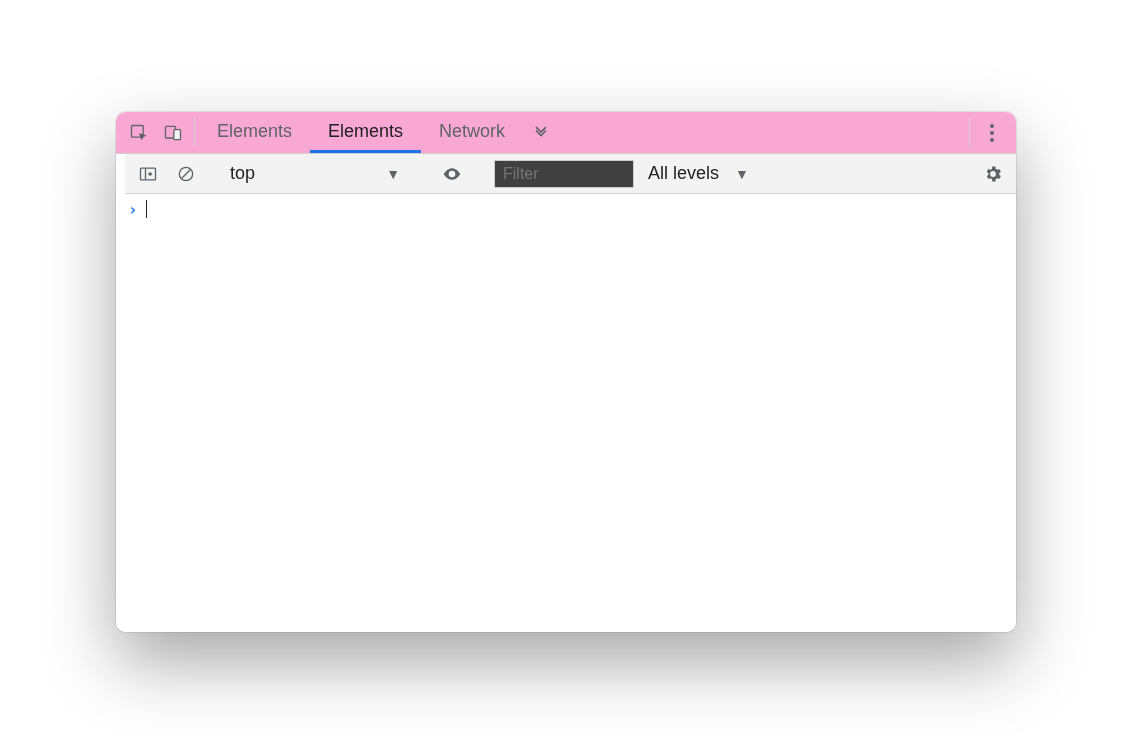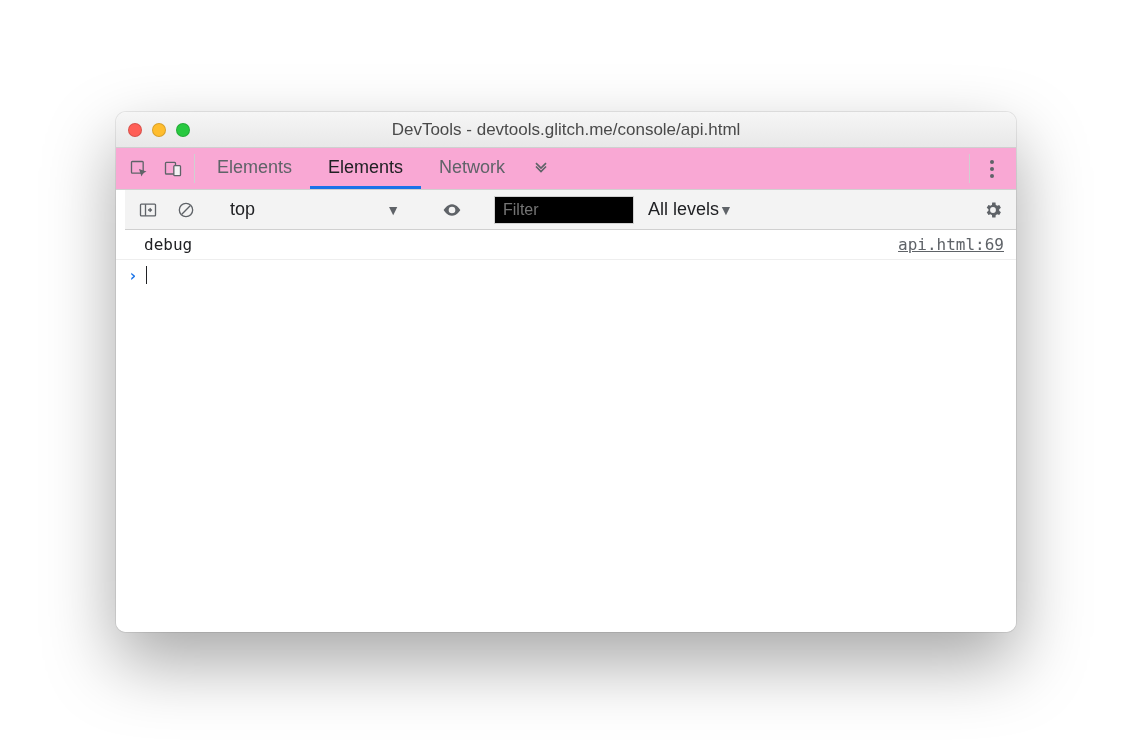--- a/index.html
+++ b/index.html
@@ -73,26 +73,26 @@
   .ctx {
     display:flex; align-items:center; gap:10px;
     padding: 0 10px; height: 30px;
     font-size: 18px; color:#202124;
     cursor: pointer;
     min-width: 190px;
   }
   .ctx .caret { margin-left:auto; color:#5f6368; font-size:14px; }
   .eye { margin: 0 8px; }
   .filter {
-    height: 28px; border: 1px solid #d0d0d0; background:#000000;
+    height: 28px; border: 1px solid #d0d0d0; background:#404040;
     padding: 0 8px; font-size: 16px; color:#9aa0a6;
     width: 140px;
   }
   .levels {
-    display:flex; align-items:center; gap:0;
+    display:flex; align-items:center; gap:16px;
     font-size: 18px; color:#202124; padding: 0 10px; cursor:pointer;
   }
   .levels .caret { color:#5f6368; font-size:14px; }
   .gear { margin-left: 6px; }
   
   .console-body { flex:1; background:#fff; overflow:auto; }
   .row {
     display:flex; align-items:center;
     height: 30px; padding: 0 12px 0 28px;
     border-bottom: 1px solid #eee;
@@ -110,28 +110,20 @@
   .prompt .cursor { width:1px; height:18px; background:#202124; }
   
   svg.icon { width:20px; height:20px; stroke:#5f6368; fill:none; stroke-width:1.6; }
   svg.icon.fill { fill:#5f6368; stroke:none; }
 </style>
 </head>
 <body>
 
 <div class="window">
 
-  <div class="titlebar">
-    <div class="traffic">
-      <div class="dot red"></div>
-      <div class="dot yellow"></div>
-      <div class="dot green"></div>
-    </div>
-    <div class="title">DevTools - devtools.glitch.me/console/api.html</div>
-  </div>
 
   <div class="tabs">
     <div class="iconbtn">
       <svg class="icon" viewBox="0 0 24 24">
           <rect x="3" y="3" width="14" height="14" rx="1"></rect>
           <path d="M12 12 L21 15 L17 17 L15 21 Z" fill="#5f6368" stroke="none"></path>
         </svg>
     </div>
     <div class="iconbtn">
       <svg class="icon" viewBox="0 0 24 24">
@@ -193,23 +185,19 @@
     </div>
     <div class="spacer"></div>
     <div class="iconbtn gear">
       <svg class="icon fill" viewBox="0 0 24 24">
           <path d="M19.4 13a7.5 7.5 0 0 0 .1-1 7.5 7.5 0 0 0-.1-1l2.1-1.6-2-3.5-2.5 1a7.6 7.6 0 0 0-1.7-1L15 3h-4l-.3 2.9a7.6 7.6 0 0 0-1.7 1l-2.5-1-2 3.5L6.6 11a7.5 7.5 0 0 0-.1 1 7.5 7.5 0 0 0 .1 1l-2.1 1.6 2 3.5 2.5-1a7.6 7.6 0 0 0 1.7 1L11 21h4l.3-2.9a7.6 7.6 0 0 0 1.7-1l2.5 1 2-3.5Zm-7.4 2.5A3.5 3.5 0 1 1 15.5 12 3.5 3.5 0 0 1 12 15.5Z"></path>
         </svg>
     </div>
   </div>
 
   <div class="console-body">
-    <div class="row">
-      <span class="msg">debug</span>
-      <span class="src">api.html:69</span>
-    </div>
     <div class="prompt">
       <span class="chev">›</span>
       <span class="cursor"></span>
     </div>
   </div>
 
 </div>
 
 </body></html>

